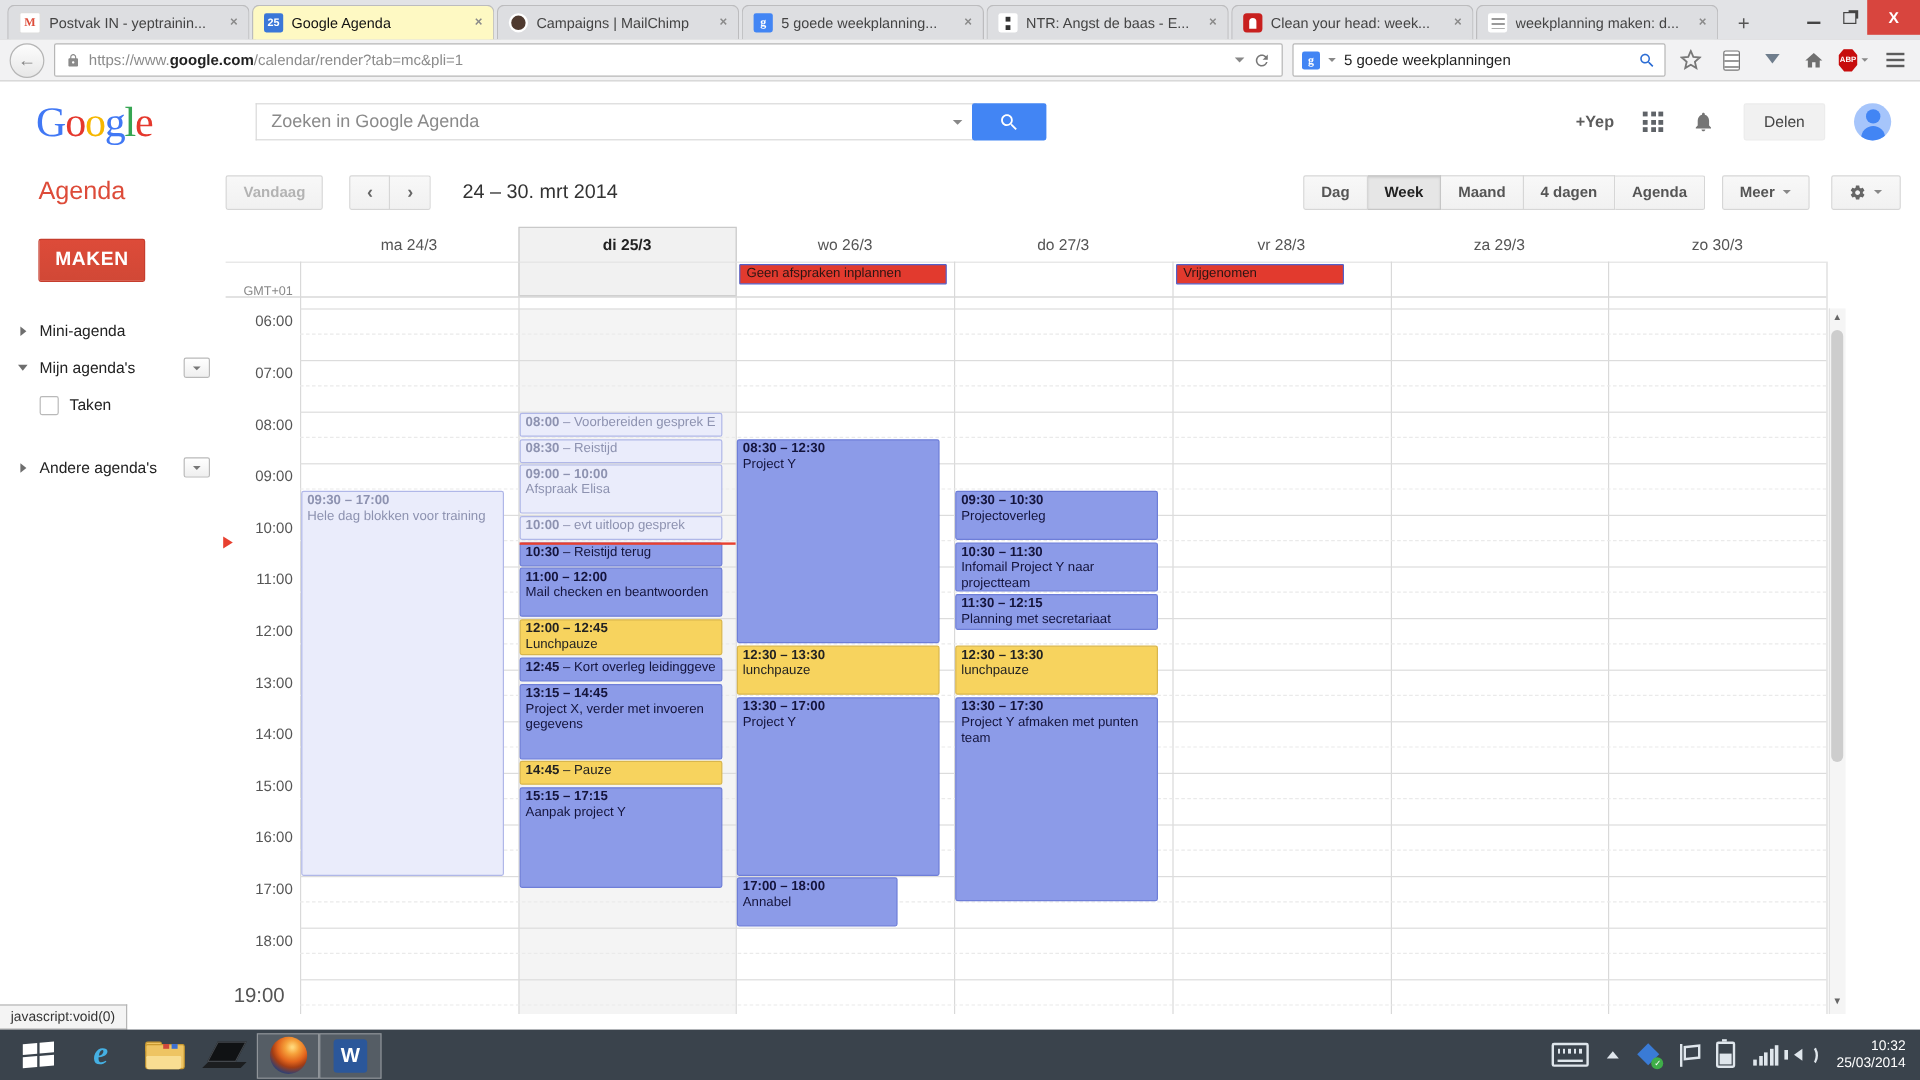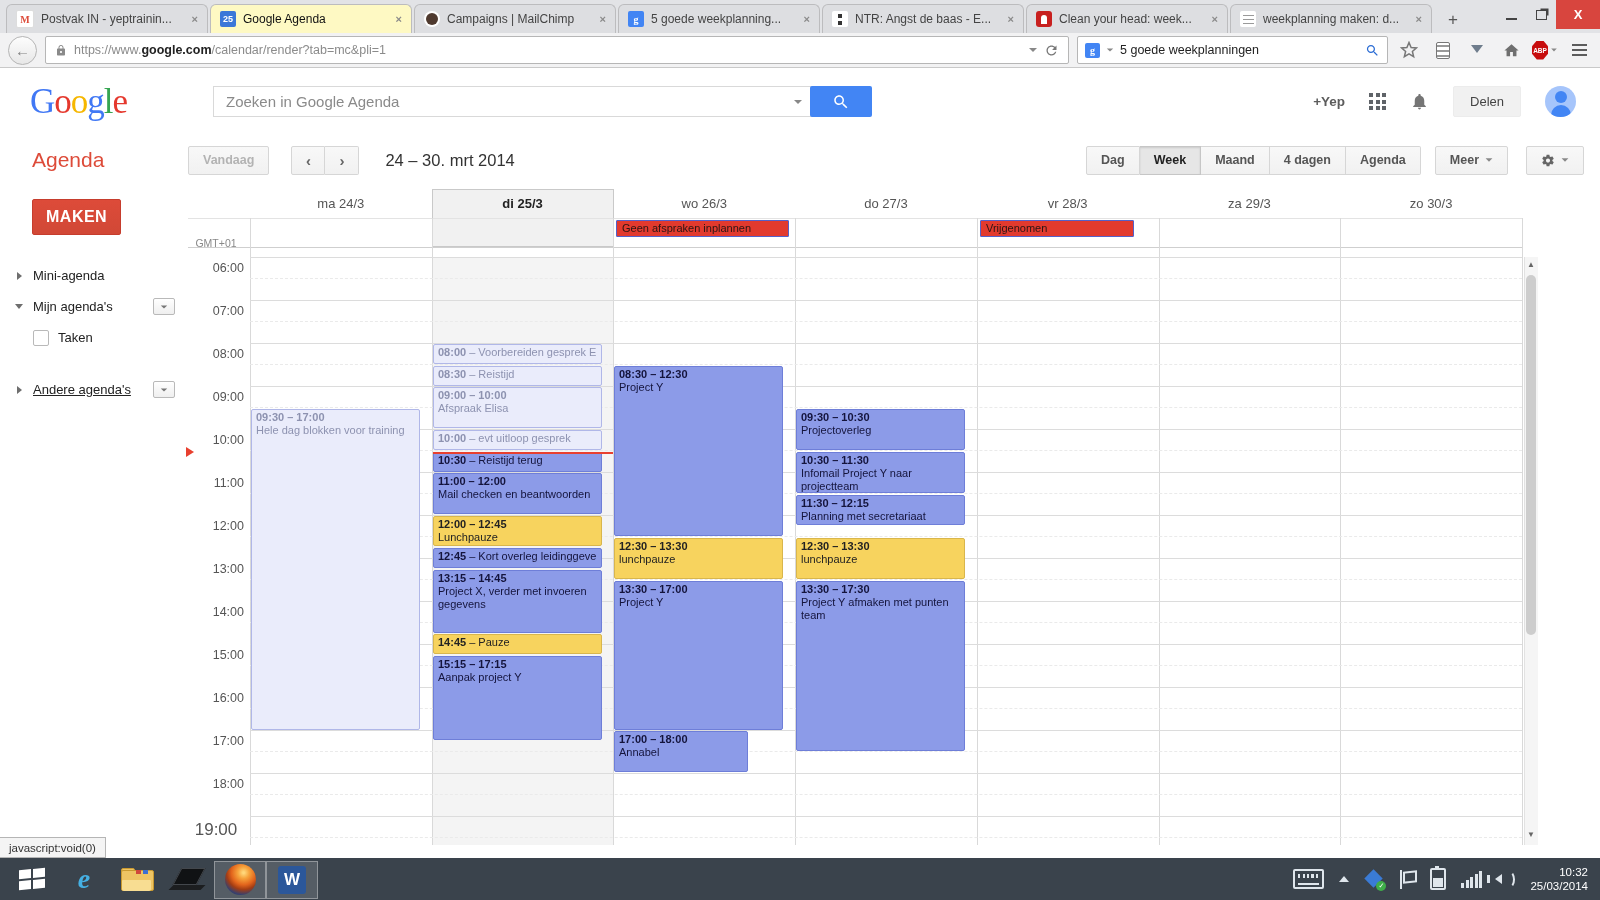--- a/index.html
+++ b/index.html
@@ -108,21 +108,21 @@
   .tri-r{position:absolute;left:17px;width:0;height:0;border-top:4px solid transparent;
     border-bottom:4px solid transparent;border-left:5px solid #6e6e6e;}
   .tri-d{position:absolute;left:15px;width:0;height:0;border-left:4px solid transparent;
     border-right:4px solid transparent;border-top:5px solid #6e6e6e;}
   .chip{position:absolute;right:13px;width:20px;height:15px;border:1px solid #b9b9b9;
     border-radius:2px;background:linear-gradient(#fff,#efefef);display:flex;align-items:center;
     justify-content:center;}
   .chip .caret{border-top-color:#777;transform:scale(.8);}
   .swatch{width:14px;height:14px;border-radius:2px;margin-right:9px;flex:0 0 auto;}
   .srow.sub{padding-left:33px;height:31px;}
-  .gap-top{margin-top:21px;text-decoration:underline;}
+  .gap-top{margin-top:21px;}
   
   .calpiece{position:absolute;box-sizing:border-box;}
   .evt{position:absolute;box-sizing:border-box;border-radius:2px;overflow:hidden;
     font-size:11px;line-height:13px;padding:1px 4px;border:1px solid;}
   .evt b{font-weight:bold;}
   
   .status-tip{position:absolute;left:0;bottom:42px;height:19px;background:#f4f4f4;
     border:1px solid #b5b5b5;border-left:none;display:flex;align-items:center;padding:0 9px;
     font-size:11.5px;color:#333;}
   
@@ -403,22 +403,22 @@
       <div class="calpiece" style="left: 188px; top: 247px; width: 1334px; height: 1px; background: rgb(207, 207, 207);"></div>
       <div class="calpiece" style="left: 250px; top: 218px; width: 1px; height: 627px; background: rgb(217, 217, 217);"></div>
       <div class="calpiece" style="left: 432px; top: 218px; width: 1px; height: 627px; background: rgb(217, 217, 217);"></div>
       <div class="calpiece" style="left: 613px; top: 218px; width: 1px; height: 627px; background: rgb(217, 217, 217);"></div>
       <div class="calpiece" style="left: 795px; top: 218px; width: 1px; height: 627px; background: rgb(217, 217, 217);"></div>
       <div class="calpiece" style="left: 977px; top: 218px; width: 1px; height: 627px; background: rgb(217, 217, 217);"></div>
       <div class="calpiece" style="left: 1159px; top: 218px; width: 1px; height: 627px; background: rgb(217, 217, 217);"></div>
       <div class="calpiece" style="left: 1340px; top: 218px; width: 1px; height: 627px; background: rgb(217, 217, 217);"></div>
       <div class="calpiece" style="left: 1522px; top: 218px; width: 1px; height: 627px; background: rgb(217, 217, 217);"></div>
       <div class="calpiece" style="left: 616px; top: 220px; width: 173px; height: 17px; background: rgb(226, 58, 46); border: 1px solid rgb(85, 96, 200); border-radius: 1px; color: rgb(43, 21, 19); font-size: 11px; line-height: 15px; padding: 0px 5px; overflow: hidden;">Geen afspraken inplannen</div>
-      <div class="calpiece" style="left: 980px; top: 220px; width: 154px; height: 17px; background: rgb(226, 58, 46); border: 1px solid rgb(85, 96, 200); border-radius: 1px; color: rgb(43, 21, 19); font-size: 11px; line-height: 15px; padding: 0px 5px; overflow: hidden;">Vrijgenomen</div>
-      <div class="calpiece" style="left: 188px; top: 237px; width: 56px; height: 14px; text-align: center; font-size: 10.5px; color: rgb(136, 136, 136);">GMT+01</div>
+      <div class="calpiece" style="left: 980px; top: 220px; width: 140px; height: 17px; background: rgb(226, 58, 46); border: 1px solid rgb(85, 96, 200); border-radius: 1px; color: rgb(43, 21, 19); font-size: 11px; line-height: 15px; padding: 0px 5px; overflow: hidden;">Vrijgenomen</div>
+      <div class="calpiece" style="left: 188px; top: 237px; width: 56px; height: 14px; text-align: right; font-size: 10.5px; color: rgb(136, 136, 136);">GMT+01</div>
       <div class="calpiece" style="left: 250px; top: 257px; width: 1272px; height: 1px; background: rgb(220, 220, 220);"></div>
       <div class="calpiece" style="left: 250px; top: 278px; width: 1272px; height: 0px; border-top: 1px dashed rgb(234, 234, 234);"></div>
       <div class="calpiece" style="left: 188px; top: 261px; width: 56px; height: 14px; text-align: right; font-size: 12.5px; color: rgb(85, 85, 85);">06:00</div>
       <div class="calpiece" style="left: 250px; top: 300px; width: 1272px; height: 1px; background: rgb(220, 220, 220);"></div>
       <div class="calpiece" style="left: 250px; top: 321px; width: 1272px; height: 0px; border-top: 1px dashed rgb(234, 234, 234);"></div>
       <div class="calpiece" style="left: 188px; top: 304px; width: 56px; height: 14px; text-align: right; font-size: 12.5px; color: rgb(85, 85, 85);">07:00</div>
       <div class="calpiece" style="left: 250px; top: 343px; width: 1272px; height: 1px; background: rgb(220, 220, 220);"></div>
       <div class="calpiece" style="left: 250px; top: 364px; width: 1272px; height: 0px; border-top: 1px dashed rgb(234, 234, 234);"></div>
       <div class="calpiece" style="left: 188px; top: 347px; width: 56px; height: 14px; text-align: right; font-size: 12.5px; color: rgb(85, 85, 85);">08:00</div>
       <div class="calpiece" style="left: 250px; top: 386px; width: 1272px; height: 1px; background: rgb(220, 220, 220);"></div>

